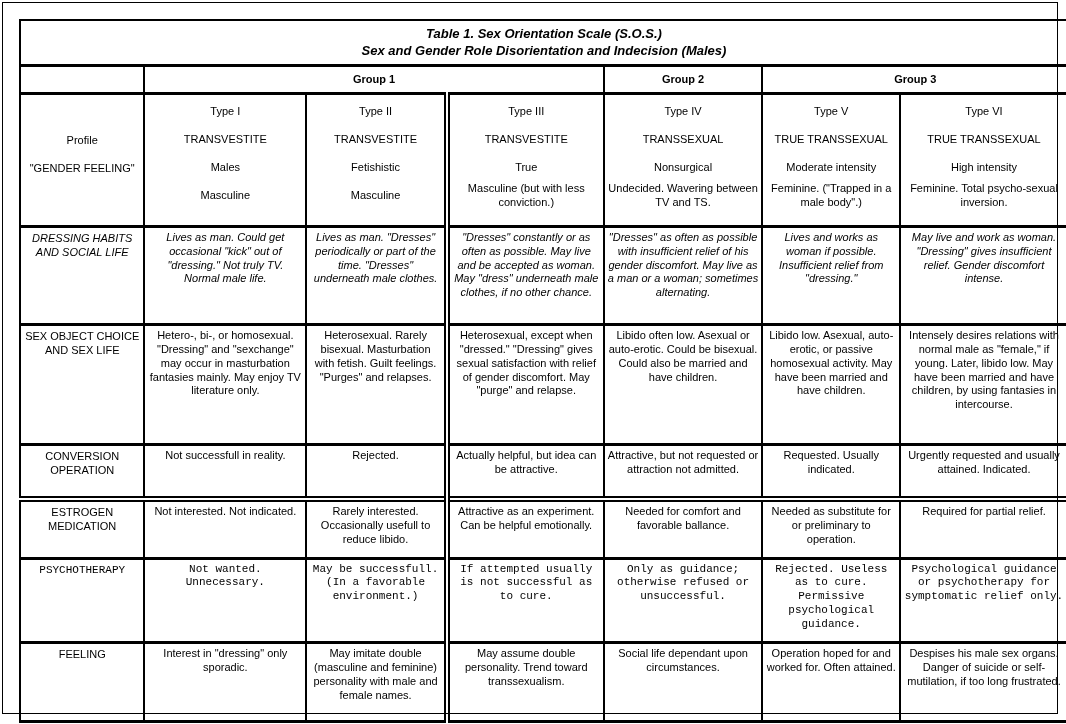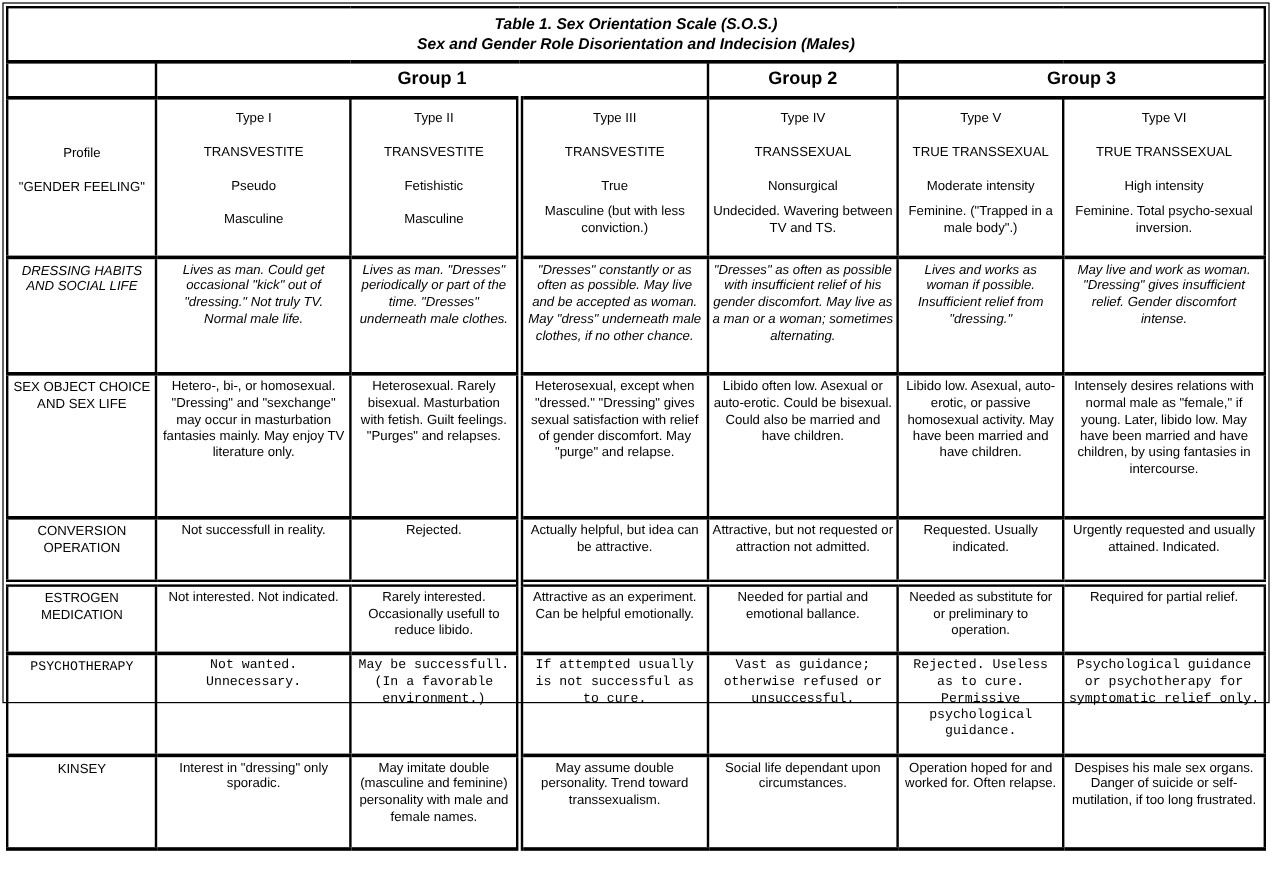--- a/index.html
+++ b/index.html
@@ -1,17 +1,17 @@
 <!DOCTYPE html>
 <html><head>
 <meta charset="utf-8">
 <style>
   html, body { margin: 0; padding: 0; background: #fff; }
   body { width: 1066px; height: 724px; font-family: "Liberation Sans", "DejaVu Sans", sans-serif; color: #000; }
-  .frame { margin: 2px; border: 1px solid #000; padding: 2px; width: 1056px; height: 584px; box-sizing: border-box; }
+  .frame { margin: 2px; border: 1px solid #000; padding: 16px; width: 1056px; height: 712px; box-sizing: border-box; }
   table { border-collapse: collapse; table-layout: fixed; width: 1050px; height: 704px; }
   td { border: 2px solid #000; vertical-align: top; text-align: center; font-size: 11px; line-height: 1.25; padding: 3px 3px; overflow: hidden; }
   
   col.c-label { width: 123px; }
   col.c-t1 { width: 160px; }
   col.c-t2 { width: 139px; }
   col.c-t3 { width: 155px; }
   col.c-t4 { width: 157px; }
   col.c-t5 { width: 136px; }
   col.c-t6 { width: 166px; }
@@ -23,21 +23,21 @@
   tr.r-sex     { height: 110px; }
   tr.r-kinsey  { height: 22px; }
   tr.r-conv    { height: 50px; }
   tr.r-estro   { height: 54px; }
   tr.r-psycho  { height: 50px; font-family: Liberation Mono, monospace; }
   tr.r-remarks { height: 72px; }
   tr.r-foot    { height: 38px; }
 
   td.title-cell { border-bottom: 3px solid #000; vertical-align: middle; padding: 2px; }
   .title-line { font-size: 13px; font-weight: bold; font-style: italic; line-height: 1.35; }
-  td.group-cell { font-weight: bold; vertical-align: middle; font-size: 15px; }
+  td.group-cell { font-weight: bold; vertical-align: middle; font-size: 11px; }
   tr.r-group td { border-bottom: 3px solid #000; }
   tr.r-profile td { border-bottom: 3px solid #000; }
   tr.r-dress td, tr.r-sex td, tr.r-kinsey td, tr.r-conv td,
   tr.r-psycho td, tr.r-remarks td { border-bottom: 3px solid #000; }
   tr.r-estro td { border-top: 6px double #000; border-bottom: 3px solid #000; }
   td.seam { border-left: 6px double #000; margin-left: 10px; }  
 
   td.kinsey-cell { vertical-align: middle; padding: 1px; }
   td.label-cell { padding-top: 4px; }
   .profile-grid { display: grid; grid-template-rows: repeat(4, 1fr); align-items: center; height: 112px; }
@@ -79,21 +79,21 @@
         <div></div>
         <div>Profile</div>
         <div>"GENDER FEELING"</div>
         <div></div>
       </div>
     </td>
     <td>
       <div class="profile-grid">
         <div>Type I</div>
         <div>TRANSVESTITE</div>
-        <div>Pseudo</div>
+        <div>Males</div>
         <div>Masculine</div>
       </div>
     </td>
     <td>
       <div class="profile-grid">
         <div>Type II</div>
         <div>TRANSVESTITE</div>
         <div>Fetishistic</div>
         <div>Masculine</div>
       </div>
@@ -161,40 +161,40 @@
     <td>Attractive, but not requested or attraction not admitted.</td>
     <td>Requested. Usually indicated.</td>
     <td>Urgently requested and usually attained. Indicated.</td>
   </tr>
 
   <tr class="r-estro">
     <td class="label-cell">ESTROGEN MEDICATION</td>
     <td>Not interested. Not indicated.</td>
     <td>Rarely interested. Occasionally usefull to reduce libido.</td>
     <td class="seam">Attractive as an experiment. Can be helpful emotionally.</td>
-    <td>Needed for partial and emotional ballance.</td>
+    <td>Needed for comfort and favorable ballance.</td>
     <td>Needed as substitute for or preliminary to operation.</td>
     <td>Required for partial relief.</td>
   </tr>
 
   <tr class="r-psycho">
     <td class="label-cell">PSYCHOTHERAPY</td>
     <td>Not wanted. Unnecessary.</td>
     <td>May be successfull. (In a favorable environment.)</td>
     <td class="seam">If attempted usually is not successful as to cure.</td>
-    <td>Vast as guidance; otherwise refused or unsuccessful.</td>
+    <td>Only as guidance; otherwise refused or unsuccessful.</td>
     <td>Rejected. Useless as to cure. Permissive psychological guidance.</td>
     <td>Psychological guidance or psychotherapy for symptomatic relief only.</td>
   </tr>
 
   <tr class="r-remarks">
-    <td class="label-cell">KINSEY</td>
+    <td class="label-cell">FEELING</td>
     <td>Interest in "dressing" only sporadic.</td>
     <td>May imitate double (masculine and feminine) personality with male and female names.</td>
     <td class="seam">May assume double personality. Trend toward transsexualism.</td>
     <td>Social life dependant upon circumstances.</td>
-    <td>Operation hoped for and worked for. Often relapse.</td>
+    <td>Operation hoped for and worked for. Often attained.</td>
     <td>Despises his male sex organs. Danger of suicide or self-mutilation, if too long frustrated.</td>
   </tr>
 
 </tbody>
     </table>
 </div>
 
 </body></html>

